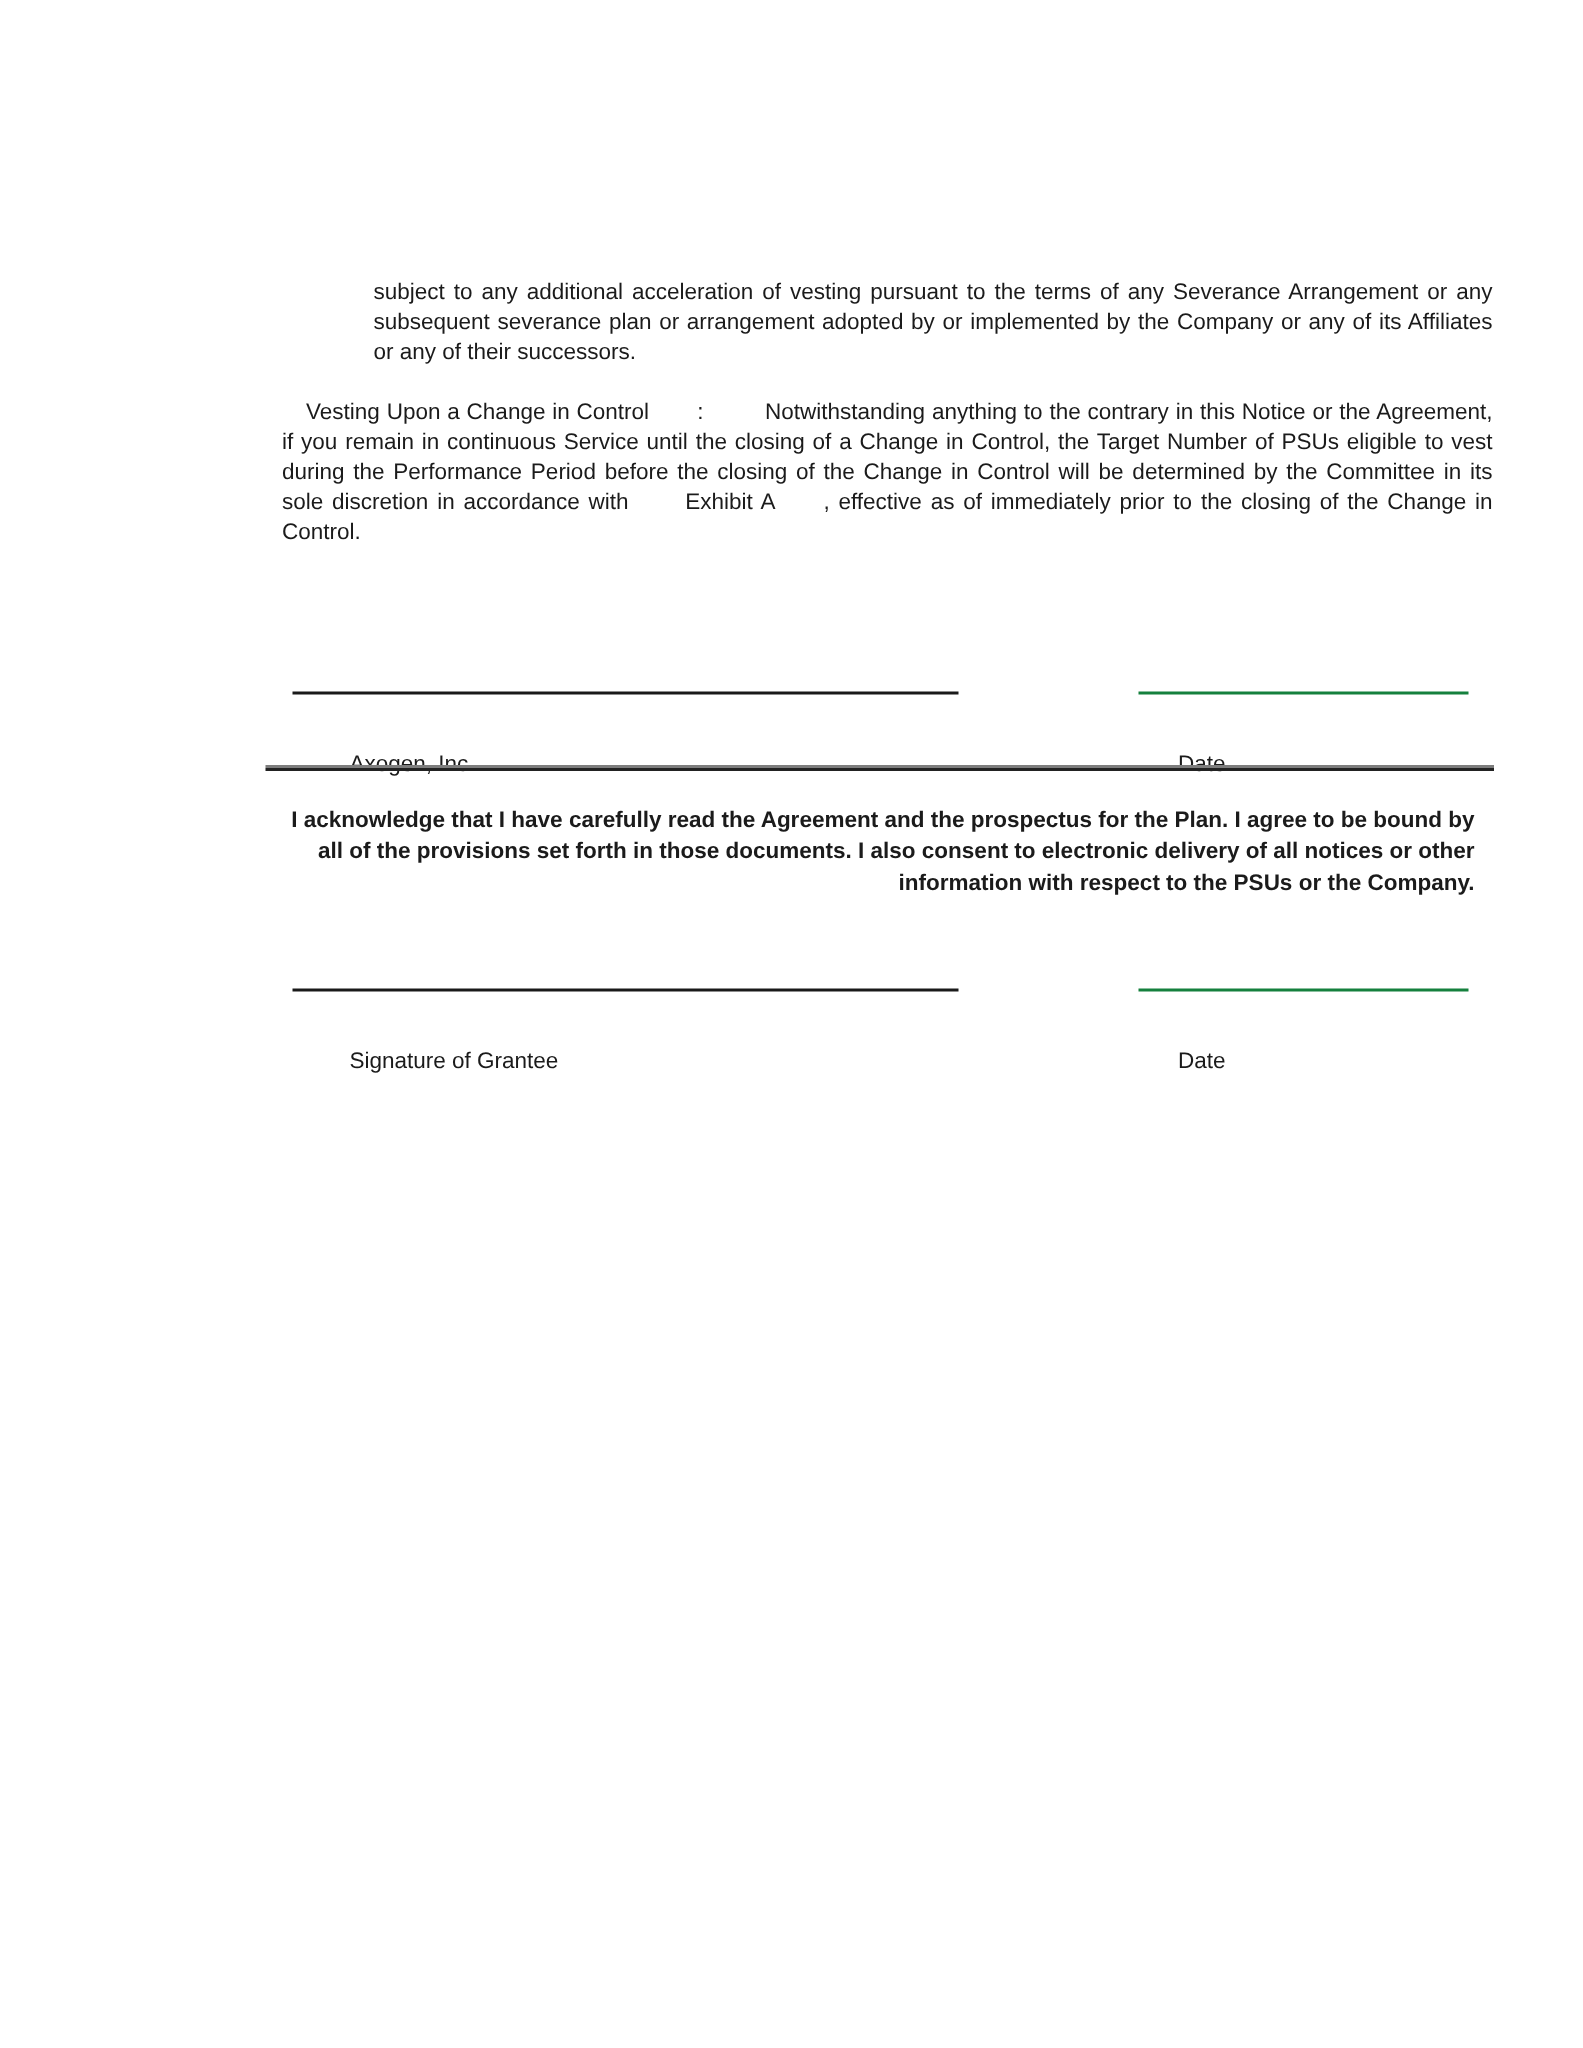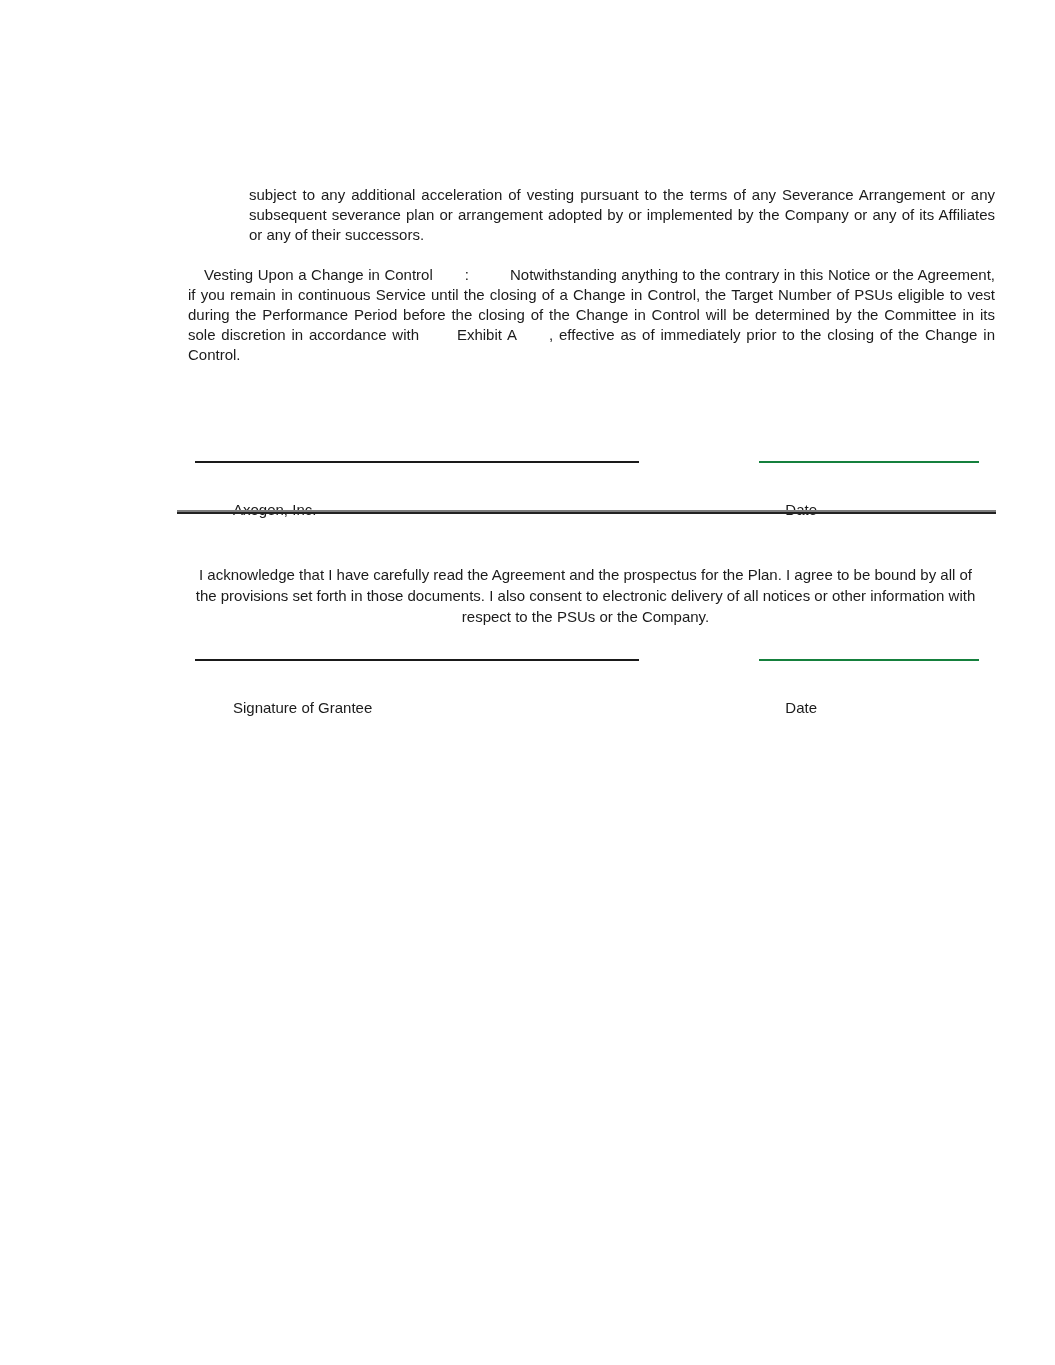--- a/index.html
+++ b/index.html
@@ -28,24 +28,25 @@
     text-align: justify;
   }
   .p-vesting {
     left: 124px;
     top: 201px;
     width: 807px;
     text-align: justify;
   }
   .p-acknowledgment {
     left: 124px;
-    top: 500px;
+    top: 472px;
     width: 795px;
     line-height: 21px;
-    text-align: center;
+    text-align: right;
+    font-weight: bold;
   }
   .u {
     text-underline-offset: 2px;
   }
   .sig-row {
     position: absolute;
     width: 816px;
     display: flex;
     align-items: flex-start;
   }

